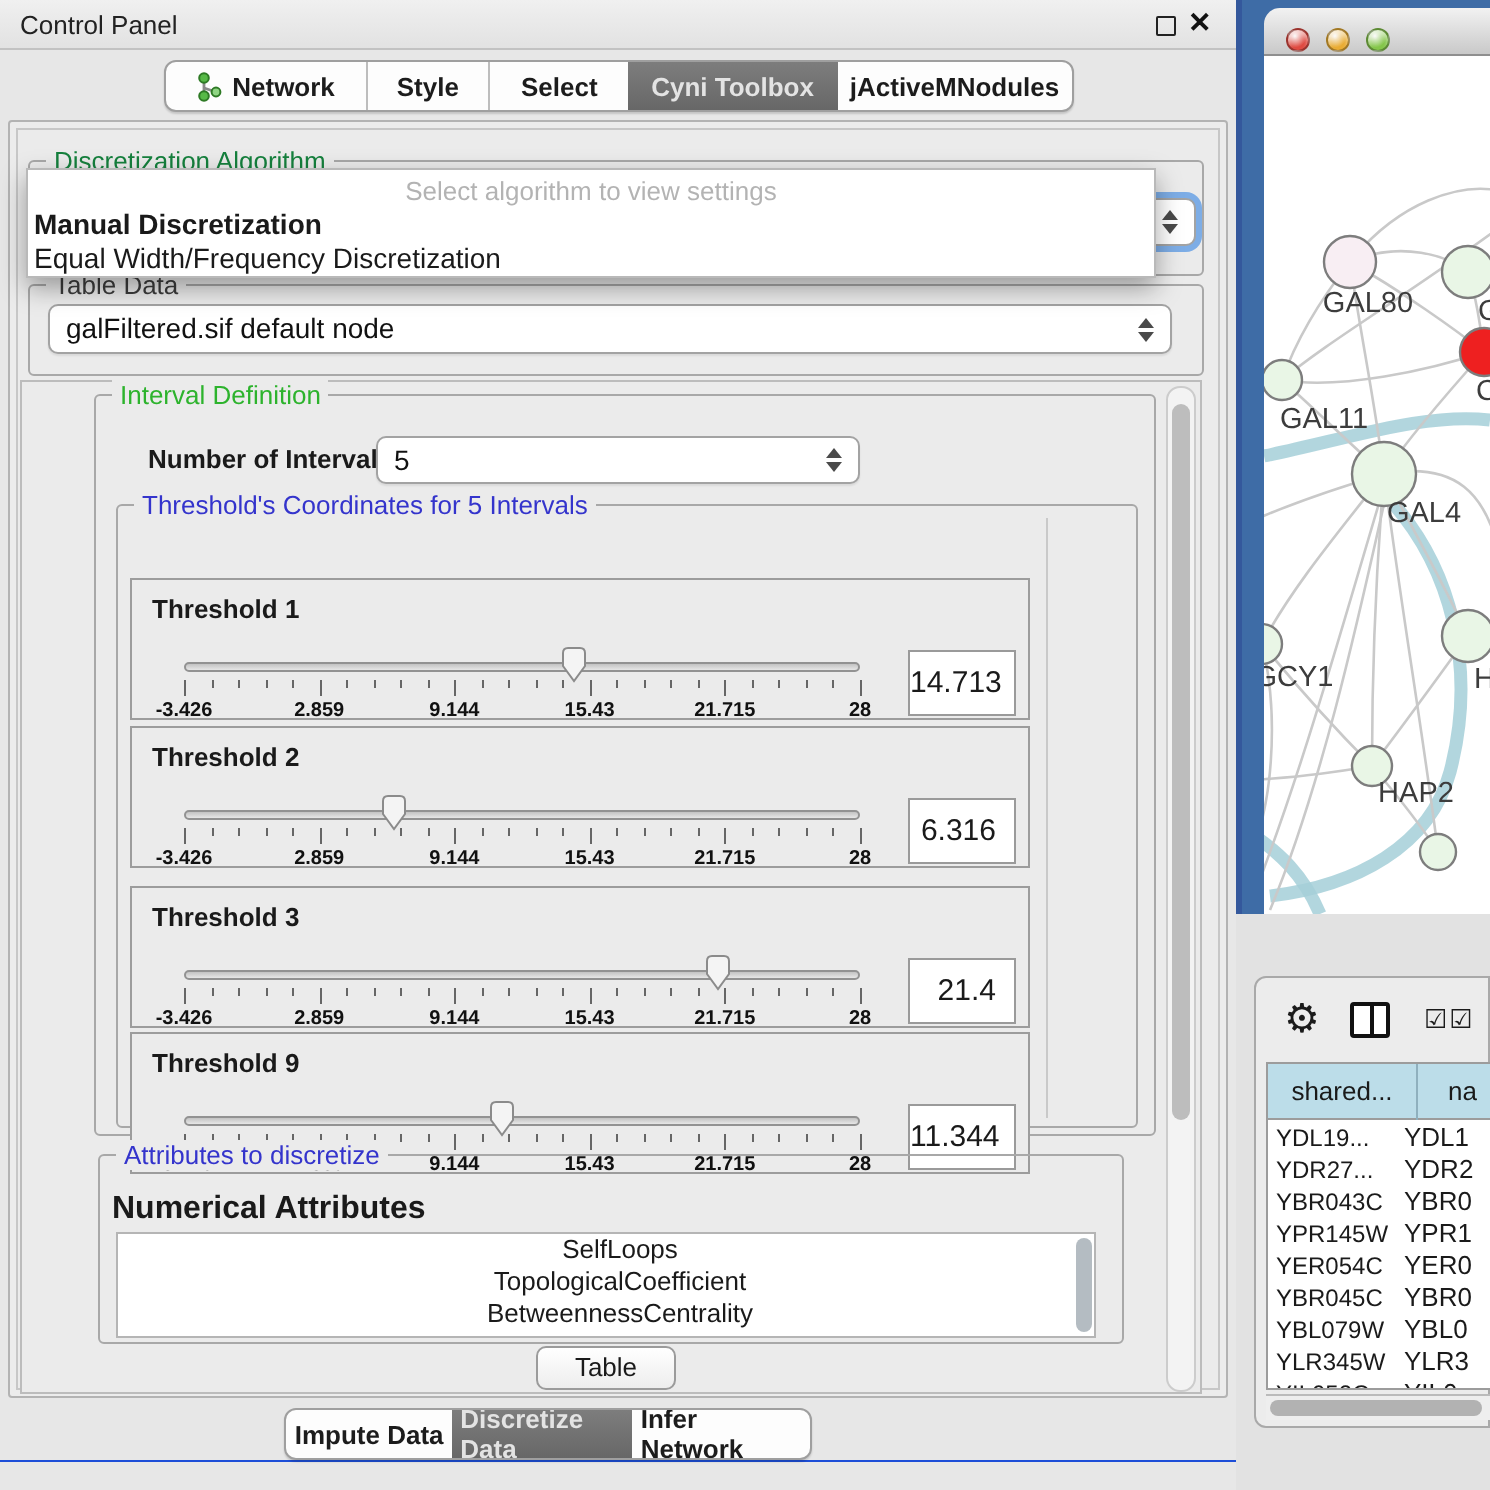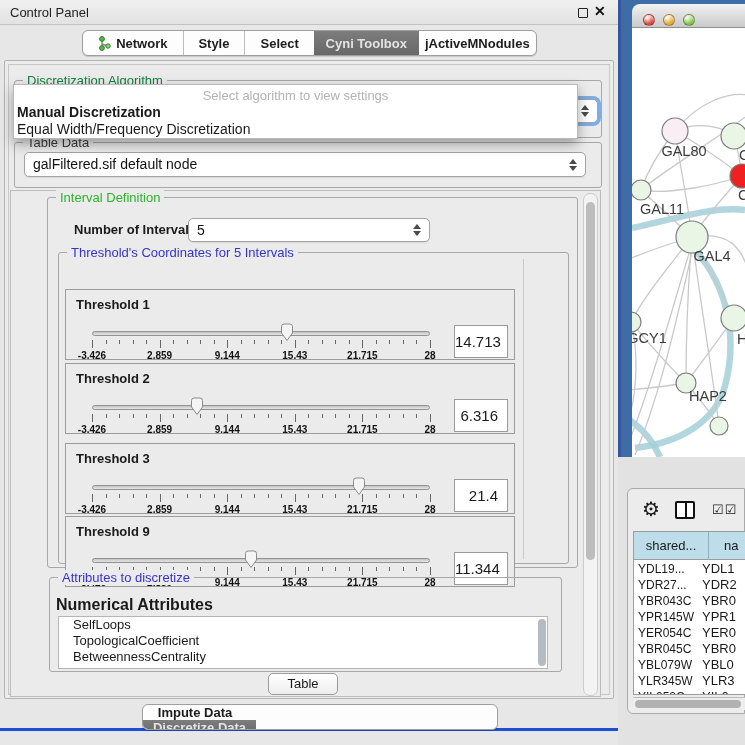--- a/index.html
+++ b/index.html
@@ -1,37 +1,37 @@
 <!DOCTYPE html>
 <html><head>
 <meta charset="utf-8">
 <style>
   * { box-sizing: border-box; margin: 0; padding: 0; }
   html,body { width:745px; height:745px; overflow:hidden; background:#e7e7e7;
     font-family:"Liberation Sans", sans-serif; font-size:13px; color:#1a1a1a; position:relative; }
   .abs { position:absolute; }
 
   
-  #control-window { left:0; top:0; width:618px; height:731px; background:#e7e7e7; border-bottom:3px solid #1d4ed8; }
+  #control-window { left:0; top:0; width:618px; height:731px; background:#e7e7e7; border-bottom:1px solid #1d4ed8; }
   #cw-titlebar { left:0; top:0; width:618px; height:25px; background:linear-gradient(#f0f0f0,#e2e2e2); border-bottom:1px solid #c2c2c2; }
   #cw-title { left:10px; top:5px; font-size:13px; color:#222; }
   #float-btn { left:578px; top:8px; width:10px; height:10px; border:1.5px solid #222; border-radius:1px; cursor:default; }
   #close-btn { left:594px; top:3px; font-size:14px; font-weight:bold; color:#111; cursor:default; }
 
   
   .segbar { height:26px; display:flex; border:1px solid #9f9f9f; border-radius:6px; background:#fdfdfd; overflow:hidden; box-shadow:0 1px 1px rgba(0,0,0,.15); }
   .seg { display:flex; align-items:center; justify-content:center; font-weight:bold; font-size:13px; color:#1c1c1c; border-left:1px solid #bdbdbd; padding:0 4px; }
   .seg:first-child { border-left:none; }
   .seg.sel { background:linear-gradient(#7d7d7d,#676767); color:#e3e3e3; border-left:none; }
   .seg.sel + .seg { border-left:none; }
   #top-tabs { left:82px; top:30px; width:455px; }
   #top-tabs .seg:nth-child(1){width:100px;} #top-tabs .seg:nth-child(2){width:62px;}
   #top-tabs .seg:nth-child(3){width:70px;} #top-tabs .seg:nth-child(4){width:105px;}
   #top-tabs .seg:nth-child(5){width:118px;}
-  #bottom-tabs { left:142px; top:704px; width:356px;flex-direction:column; }
+  #bottom-tabs { left:142px; top:704px; width:264px; }
   #bottom-tabs .seg:nth-child(1){width:104px;} #bottom-tabs .seg:nth-child(2){width:113px;}
   #bottom-tabs .seg:nth-child(3){width:111px;}
   .net-ico { width:13px; height:15px; margin-right:5px; }
 
   
   #content-outer { left:4px; top:60px; width:610px; height:639px; border:1px solid #b3b3b3; background:#ececec; border-radius:2px; }
   #content-inner { left:8px; top:64px; width:602px; height:631px; border:1px solid #c7c7c7; background:#ebebeb; }
 
   .group { position:absolute; border:1px solid #a8a8a8; border-radius:3px; }
   .group-label { position:absolute; top:-8px; left:8px; background:#ebebeb; padding:0 4px; font-size:13px; white-space:nowrap; }
@@ -72,21 +72,21 @@
   .ticks { position:absolute; left:0; top:22px; width:100%; height:9px; }
   .tick { position:absolute; top:0; width:1px; height:4px; background:#666; }
   .tick.major { height:8px; }
   .tick-labels { position:absolute; left:0; top:32px; width:100%; height:11px; }
   .tick-lb { position:absolute; transform:translateX(-50%); font-size:10px; font-weight:bold; white-space:nowrap; color:#111; }
   .thumb-svg { position:absolute; top:5px; width:16px; height:19px; }
   .t-value { position:absolute; left:388px; top:35px; width:54px; height:33px; background:#fff; border:1px solid #9a9a9a; font-size:15px; line-height:31px; text-align:right; padding-right:9px; }
 
   #attr-group { left:38px; top:386px; width:513px; height:95px; }
   #attr-header { left:6px; top:18px; font-weight:bold; font-size:16px; }
-  #attr-list { position:absolute; left:8px; top:38px; width:490px; height:53px; background:#fff; border:1px solid #b5b5b5; overflow:hidden; }
+  #attr-list { position:absolute; left:8px; top:38px; width:490px; height:53px; background:#fff; border:1px solid #b5b5b5; overflow:hidden;text-align:center; }
   .attr-item { height:16px; line-height:16px; padding-left:14px; font-size:13px; white-space:nowrap; }
   #attr-scroll { position:absolute; right:1px; top:2px; width:8px; height:47px; background:#b4bcc2; border-radius:4px; }
 
   #apply-btn { left:257px; top:482px; width:70px; height:22px; background:linear-gradient(#ffffff,#ededed); border:1px solid #9b9b9b; border-radius:5px; text-align:center; line-height:20px; font-size:13px; }
 
   
   #blue-frame { left:618px; top:0; width:127px; height:457px; background:#3e6ca6; border-left:3px solid #34589c; }
   #mac-titlebar { left:632px; top:4px; width:113px; height:24px; background:linear-gradient(#f2f2f2,#c9c9c9); border-bottom:1px solid #8f8f8f; border-radius:8px 0 0 0; }
   .tl { position:absolute; top:10px; width:12px; height:12px; border-radius:50%; border:1px solid rgba(0,0,0,.3); box-shadow:inset 0 2px 2px rgba(255,255,255,.55); }
   #net-canvas { left:632px; top:28px; width:113px; height:429px; background:#fff; overflow:hidden; }

